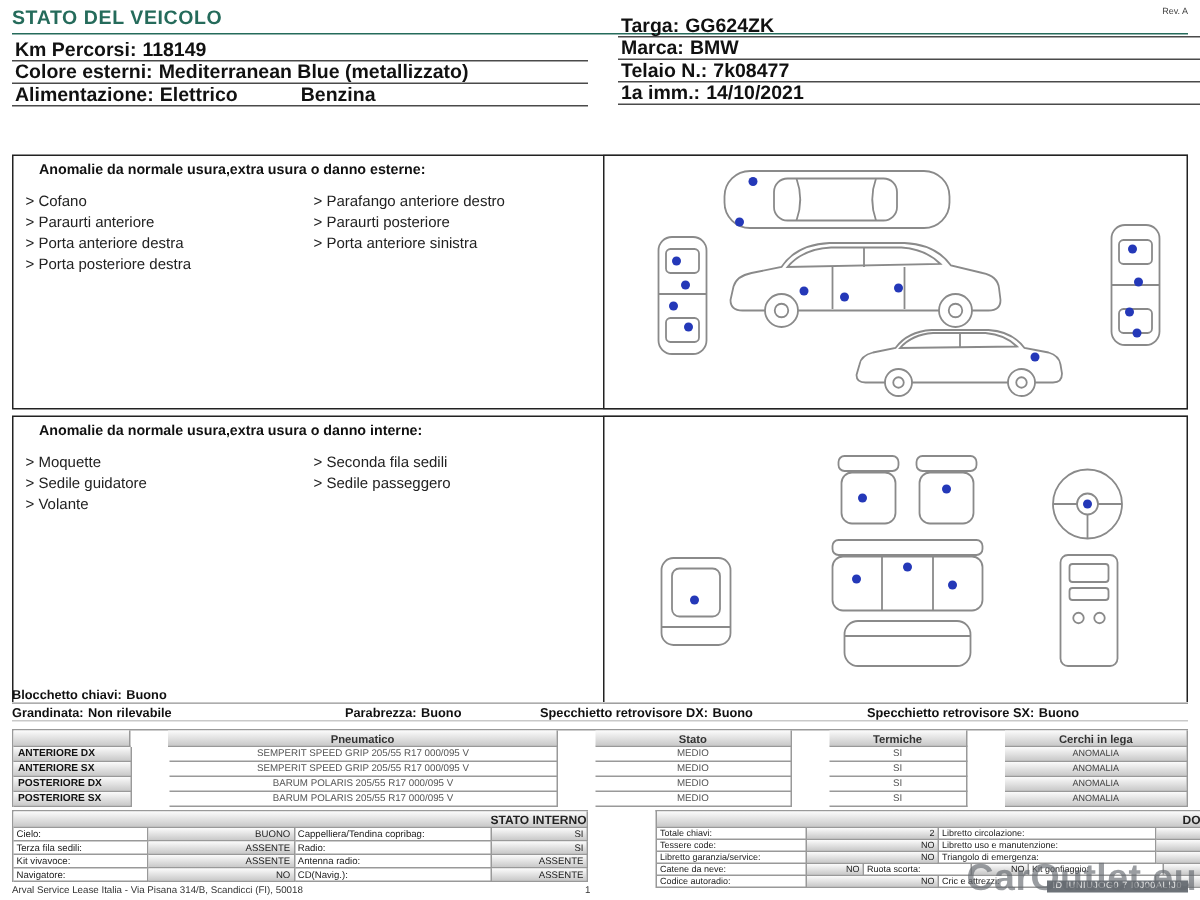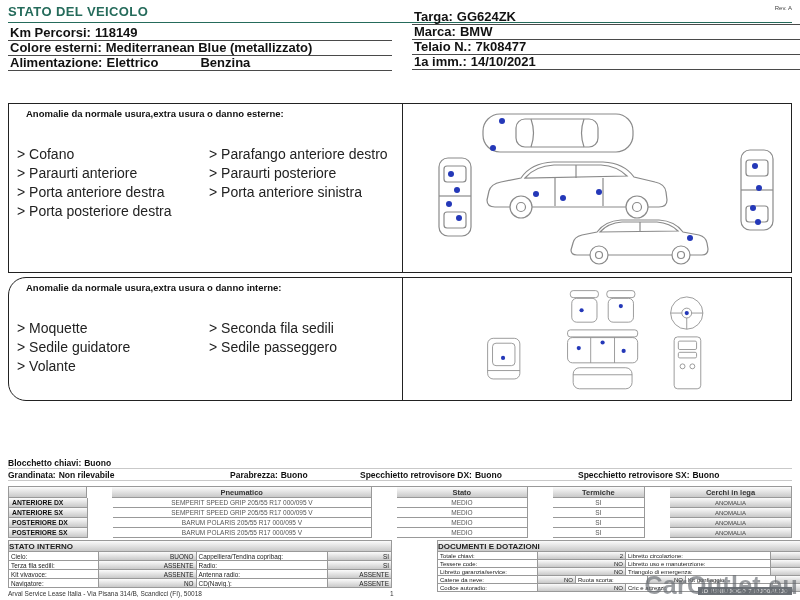--- a/index.html
+++ b/index.html
@@ -18,23 +18,23 @@
   
   .info-left  { position:absolute; top:26px; left:8px;  width:384px; }
   .info-right { position:absolute; top:10px; left:398px; width:394px;margin-left:14px; }
   .info-row { border-bottom:1px solid #4a4a4a; padding:2px 2px 2px 2px; min-height:13px; font-size:13px; font-weight:bold; line-height:10px; }
   .info-row .lbl { margin-right:4px; }
   .info-row .val2 { margin-left:42px; }
 
   
   .sec { position:absolute; left:8px; width:784px; border:1px solid #222; background:#fff; }
   .sec-ext { top:103px; height:170px; }
-  .sec-int { top:277px; height:124px;border-radius:18px; }
+  .sec-int { top:277px; height:192px; }
   .sec-title { font-weight:bold; font-size:9.5px; padding:4px 5px 2px;margin-left:12px; }
-  .dmg-list { position:absolute; top:42px; font-size:14px; color:#222; }
+  .dmg-list { position:absolute; top:25px; font-size:10px; color:#222; }
   .dmg-c1 { left:8px; } .dmg-c2 { left:200px; }
   .dmg-list div { margin-bottom:3px; }
   .dmg-list div::before { content:"> "; }
   .diagram-box { position:absolute; top:-1px; right:-1px; bottom:-1px; width:390px; border:1px solid #222; background:#fff; }
   .diagram-box svg { display:block; width:100%; height:100%; }
 
   
   .cond { position:absolute; top:457px; left:8px; width:784px; font-size:8.5px; font-weight:bold; }
   .cond-row { position:relative; height:12px; border-bottom:1px solid #c9c9c9; }
   .cond-pair { position:absolute; top:1px; white-space:nowrap; }
@@ -49,21 +49,21 @@
   .c-pos{width:90px;} .c-tire{width:298px;} .c-stato{width:150px;} .c-term{width:106px;} .c-cerchi{width:140px;}
   .t-head .tc { height:11px; line-height:11px; font-size:7.5px; font-weight:bold; color:#333; }
   .t-data .tc { height:10px; line-height:10px; font-size:6.5px; color:#555; }
   .t-data .c-pos { font-size:6.8px; font-weight:bold; color:#111; text-align:left; padding-left:3px; }
   .t-data .c-cerchi { font-size:6px; color:#444; }
 
   
   .bt { position:absolute; top:540px; border-left:1px solid #999; border-top:1px solid #999; background:#fff; }
   .bt-left { left:8px; width:384px; }
   .bt-right { left:402px; width:454px;margin-left:35px; }
-  .bt-head { height:11px; line-height:11px; text-align:left; font-weight:bold; font-size:8px; color:#222; border-right:1px solid #999; border-bottom:1px solid #999; }
+  .bt-head { height:11px; line-height:11px; text-align:right; font-weight:bold; font-size:8px; color:#222; border-right:1px solid #999; border-bottom:1px solid #999; }
   .bt-row { display:flex; }
   .bt-row > div { border-right:1px solid #999; border-bottom:1px solid #999; overflow:hidden; white-space:nowrap; padding:0 2px; }
   .bt-left  .bt-row > div { height:9px; line-height:9px; font-size:6.4px; }
   .bt-right .bt-row > div { height:8px; line-height:8px; font-size:6px; }
   .bl { text-align:left; color:#222; }
   .bv { text-align:right; color:#222; }
   .wl1{width:90px;} .wv1{width:98px;} .wl2{width:132px;} .wv2{width:64px;}
   .rl1{width:100px;} .rv1{width:88px;} .rl2{width:145px;} .rv2{width:61px;}
   .sl1{width:100px;} .sv1{width:38px;} .sl2{width:72px;} .sv2{width:38px;} .sl3{width:90px;} .sv3{width:56px;}
 

